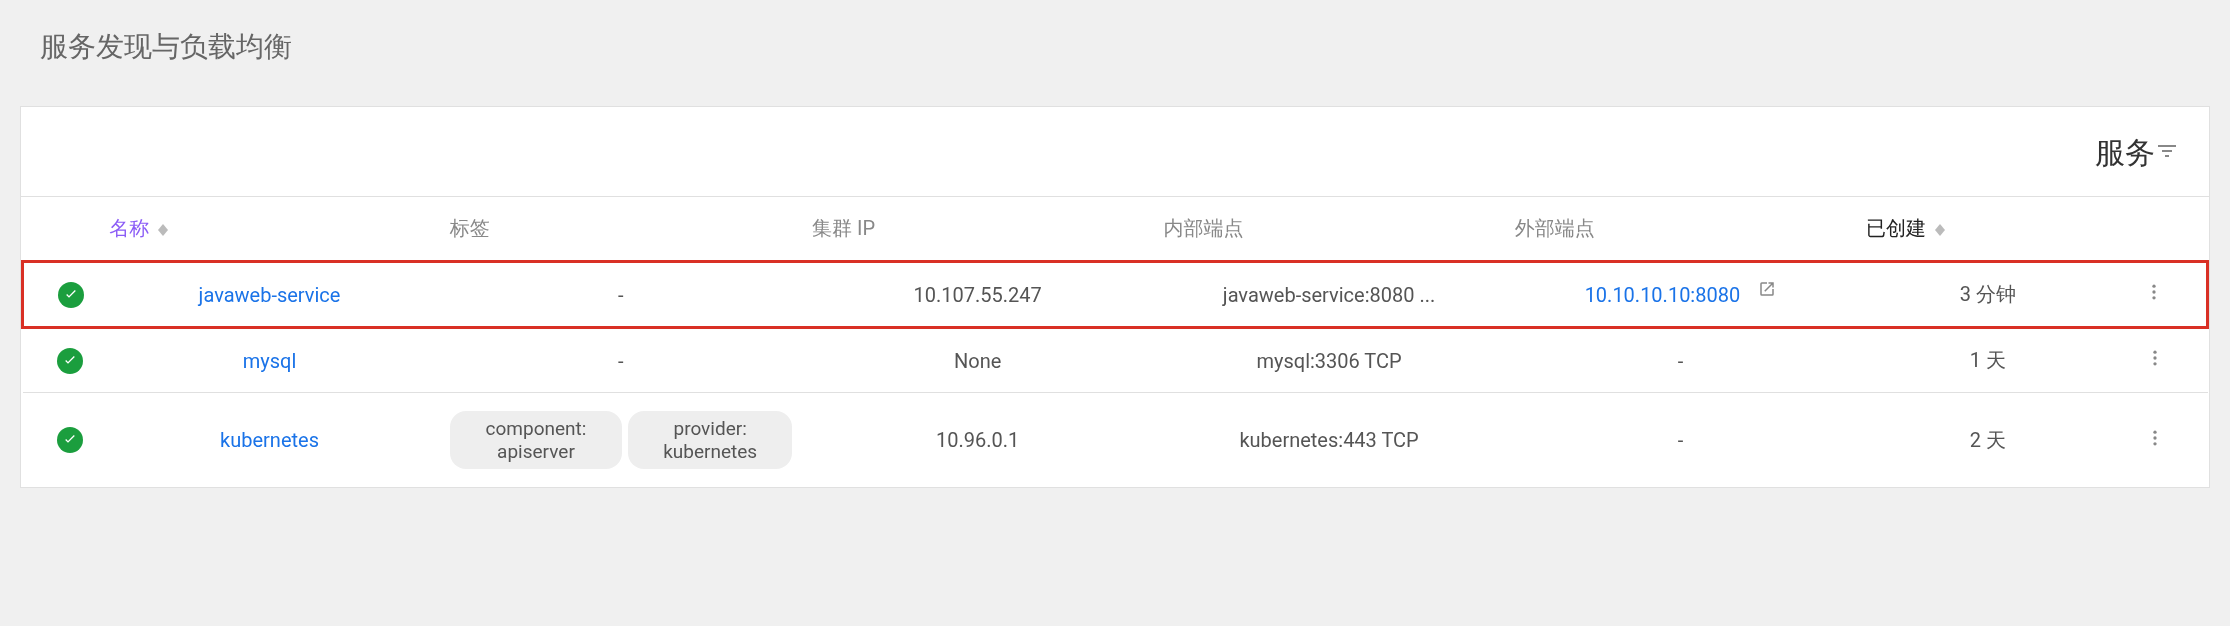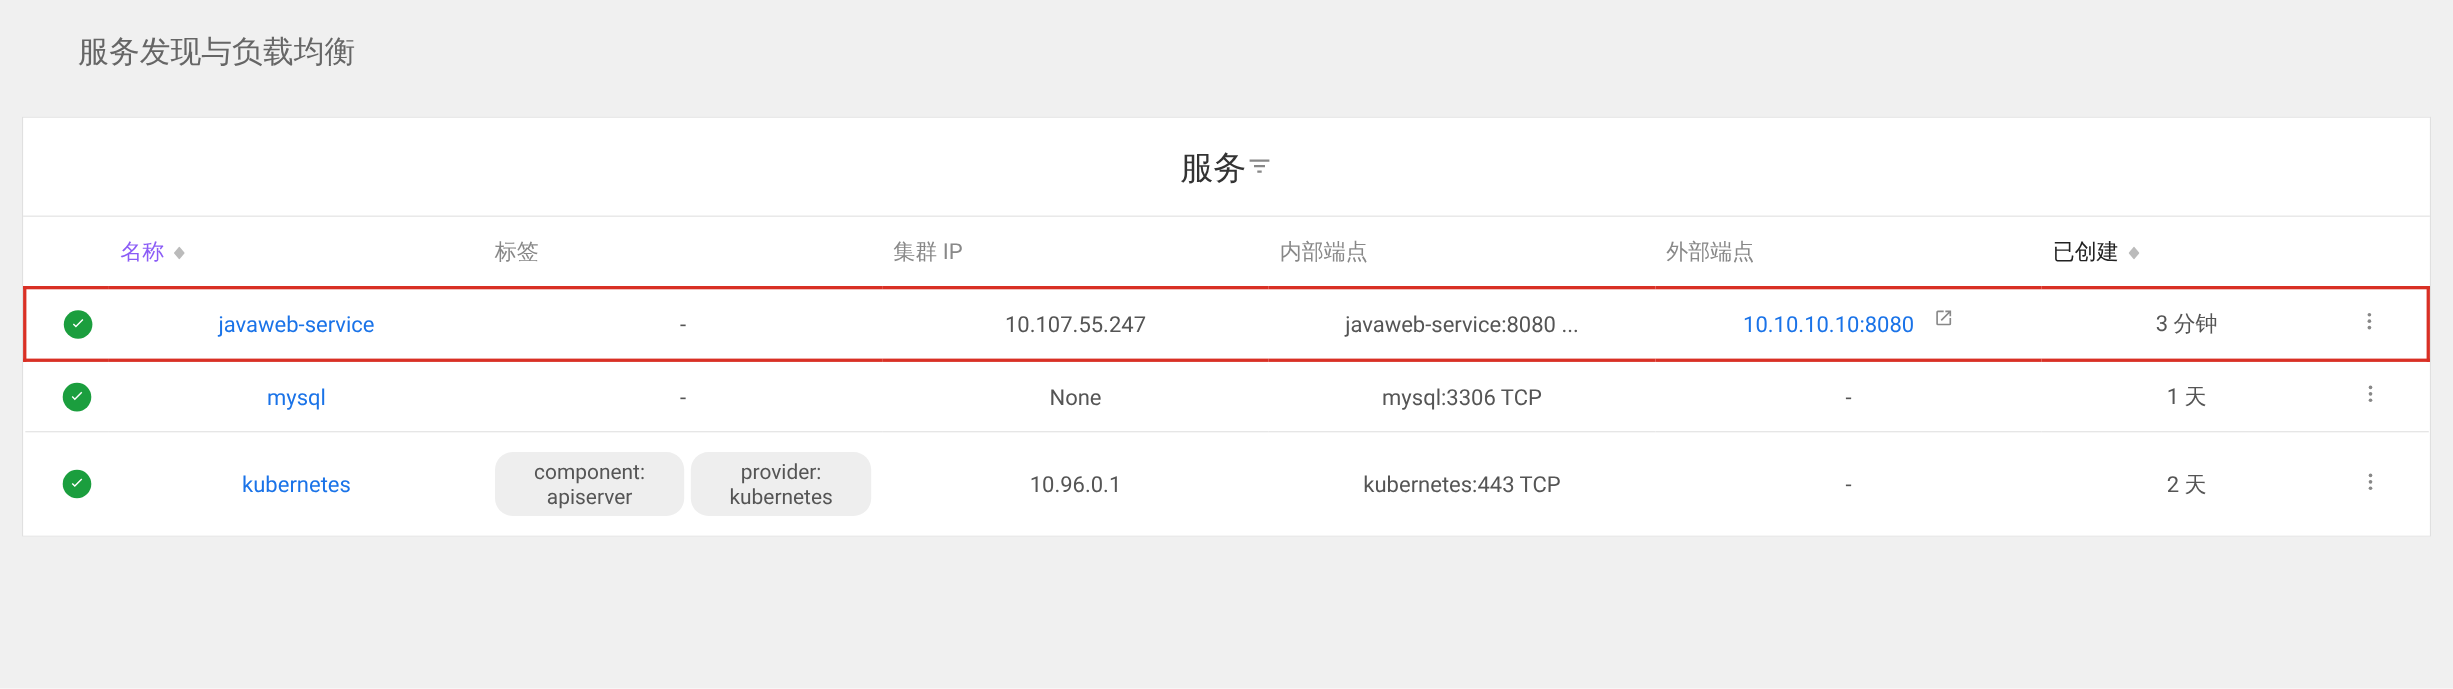--- a/index.html
+++ b/index.html
@@ -11,30 +11,29 @@
       font-family: -apple-system, BlinkMacSystemFont, "Segoe UI", Roboto, "Helvetica Neue", Arial, sans-serif;
       background: #f0f0f0;
       color: #212121;
       font-size: 19px;
     }
     .page-title {
       font-size: 28px;
       color: #666;
       padding: 28px 40px 20px;
       font-weight: 400;
-      margin-left: 31px;
     }
     .card {
       background: #fff;
       margin: 20px 20px 0;
       border: 1px solid #e0e0e0;
     }
     .card-header {
       display: flex;
-      justify-content: center;
+      justify-content: flex-end;
       align-items: center;
       padding: 26px 30px 22px;
       border-bottom: 1px solid #e0e0e0;
     }
     .card-title {
       font-size: 30px;
       color: #333;
       font-weight: 400;
     }
     .filter-icon {

